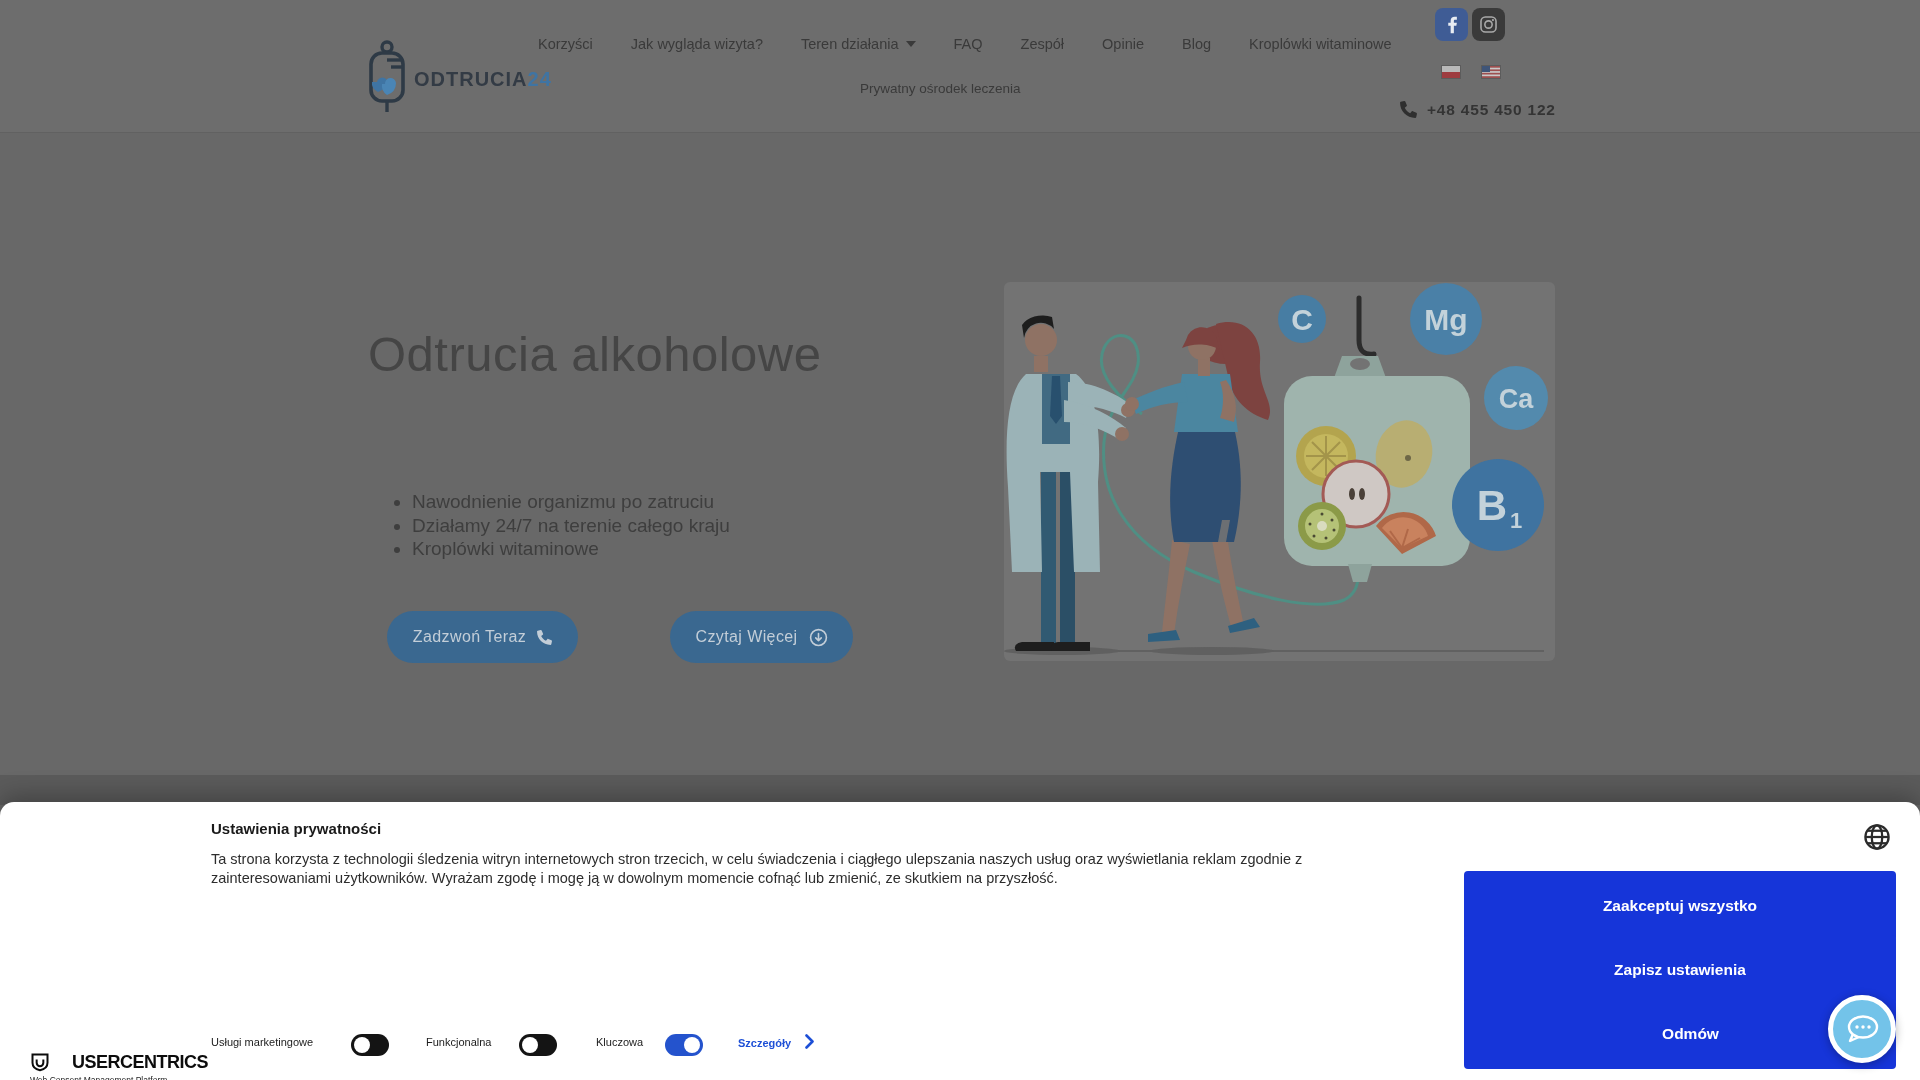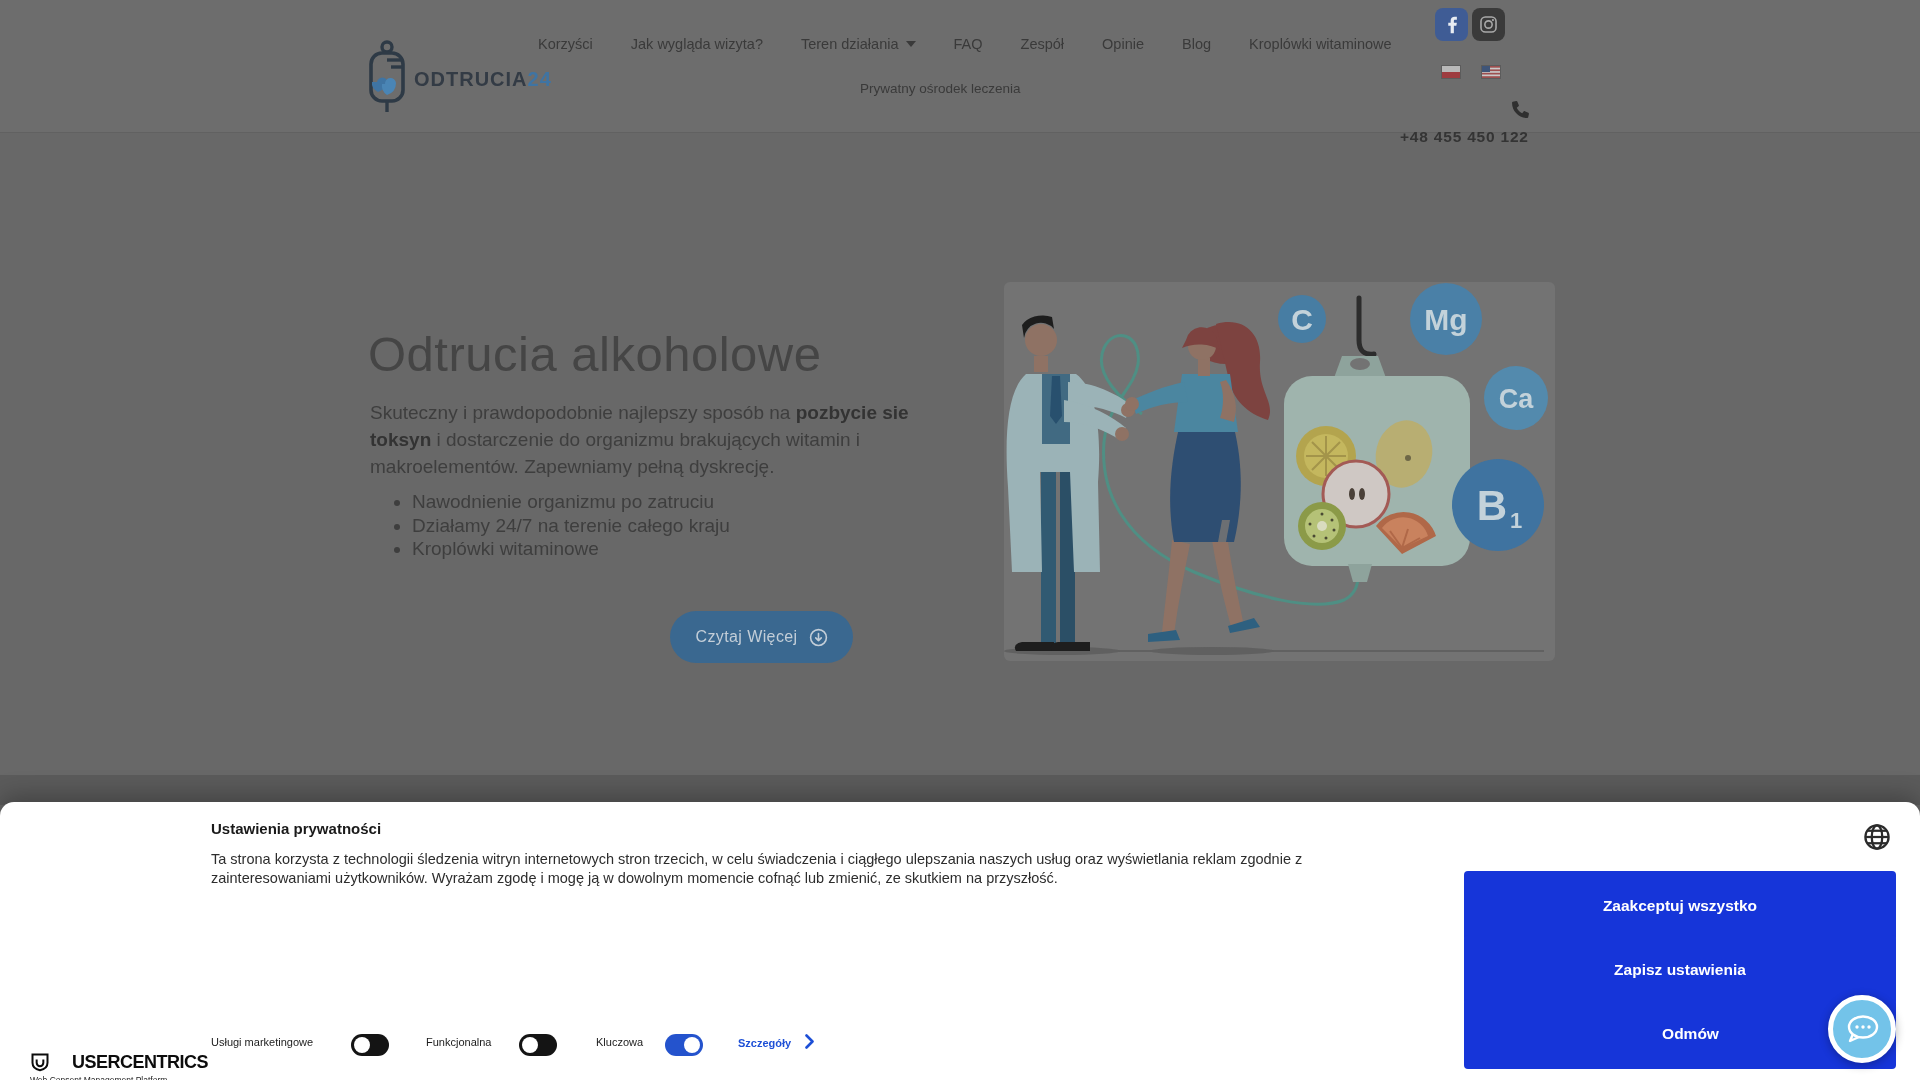--- a/index.html
+++ b/index.html
@@ -14,21 +14,21 @@
   .main-nav { position:absolute; left:538px; top:36px; display:flex; gap:38px; }
   .nav-item { font-size:14.5px; color:#3a3a3a; cursor:pointer; white-space:nowrap; display:flex; align-items:center; gap:7px; }
   .caret-down { width:0; height:0; border-left:5px solid transparent; border-right:5px solid transparent; border-top:6px solid #3a3a3a; display:inline-block; }
   .tagline { position:absolute; left:860px; top:81px; font-size:13.5px; color:#3a3a3a; cursor:pointer; }
   .social-tile { position:absolute; top:8px; width:33px; height:33px; border-radius:8px; display:flex; align-items:center; justify-content:center; cursor:pointer; }
   .fb { left:1435px; background:#3f5c95; }
   .ig { left:1472px; background:#3a3a3a; }
   .flag { position:absolute; top:66px; width:18px; height:12px; cursor:pointer; box-shadow:0 0 0 1px rgba(0,0,0,.15); }
   .flag-pl { left:1442px; }
   .flag-us { left:1482px; }
-  .phone-link { position:absolute; left:1400px; top:101px; display:flex; align-items:flex-end; gap:10px; cursor:pointer;flex-direction:column; }
+  .phone-link { position:absolute; left:1400px; top:101px; display:flex; align-items:flex-start; gap:10px; cursor:pointer; }
   .phone-number { font-size:15.5px; font-weight:700; letter-spacing:.8px; color:#343434; }
 
   .hero-title { position:absolute; left:368px; top:326px; font-size:49px; font-weight:300; color:#454545; letter-spacing:.5px; }
   .hero-paragraph { position:absolute; left:370px; top:400px; width:600px; font-size:19px; line-height:1.42; color:#3e3e3e; }
   .hero-paragraph b { color:#333; }
   .hero-bullets { position:absolute; left:412px; top:490px; font-size:19px; color:#3e3e3e; }
   .hero-bullets li { line-height:23.5px; }
   .cta { position:absolute; top:611px; height:52px; border:none; border-radius:26px; background:#3a6890; color:#c3ced8; font-family:"Liberation Sans",sans-serif; font-size:16px; letter-spacing:.4px; display:flex; align-items:center; justify-content:center; gap:11px; cursor:pointer; }
   .cta-call { left:387px; width:191px; }
   .cta-more { left:670px; width:183px; }
@@ -123,28 +123,33 @@
     <div class="phone-link">
       <svg width="17" height="17" viewBox="0 0 512 512">
         <path d="M511 387l-23 100c-3 14-15 24-30 24C205 511 1 307 1 54 1 39 11 27 25 24L125 1c14-3 29 4 35 17l46 108c5 12 2 27-9 35l-54 44c34 71 92 129 163 163l44-54c8-11 23-14 35-9l108 46c13 6 20 21 17 36z" fill="#2f2f2f"></path>
       </svg>
       <span class="phone-number">+48 455 450 122</span>
     </div>
   </header>
 
   <h1 class="hero-title">Odtrucia alkoholowe</h1>
 
-  <p class="hero-paragraph"><span>Skuteczny i prawdopodobnie najlepszy sposób na </span><b>pozbycie sie toksyn</b><span> i dostarczenie do organizmu brakujących witamin i makroelementów. Zapewniamy pełną dyskrecję.</span></p>
 
   <ul class="hero-bullets">
     <li>Nawodnienie  organizmu po zatruciu</li>
     <li>Działamy 24/7 na terenie całego kraju</li>
     <li>Kroplówki witaminowe</li>
   </ul>
 
+  <button class="cta cta-call">
+    <span>Zadzwoń Teraz</span>
+    <svg width="15" height="15" viewBox="0 0 512 512">
+      <path d="M511 387l-23 100c-3 14-15 24-30 24C205 511 1 307 1 54 1 39 11 27 25 24L125 1c14-3 29 4 35 17l46 108c5 12 2 27-9 35l-54 44c34 71 92 129 163 163l44-54c8-11 23-14 35-9l108 46c13 6 20 21 17 36z" fill="#c3ced8"></path>
+    </svg>
+  </button>
   <button class="cta cta-more">
     <span>Czytaj Więcej</span>
     <svg width="19" height="19" viewBox="0 0 24 24">
       <circle cx="12" cy="12" r="10" fill="none" stroke="#c3ced8" stroke-width="2"></circle>
       <path d="M12 7v9M8.5 12.5L12 16l3.5-3.5" fill="none" stroke="#c3ced8" stroke-width="2" stroke-linecap="round" stroke-linejoin="round"></path>
     </svg>
   </button>
 
   <svg class="hero-illustration" width="551" height="379" viewBox="0 0 551 379">
     <rect x="0" y="0" width="551" height="379" rx="6" fill="#737373"></rect>

